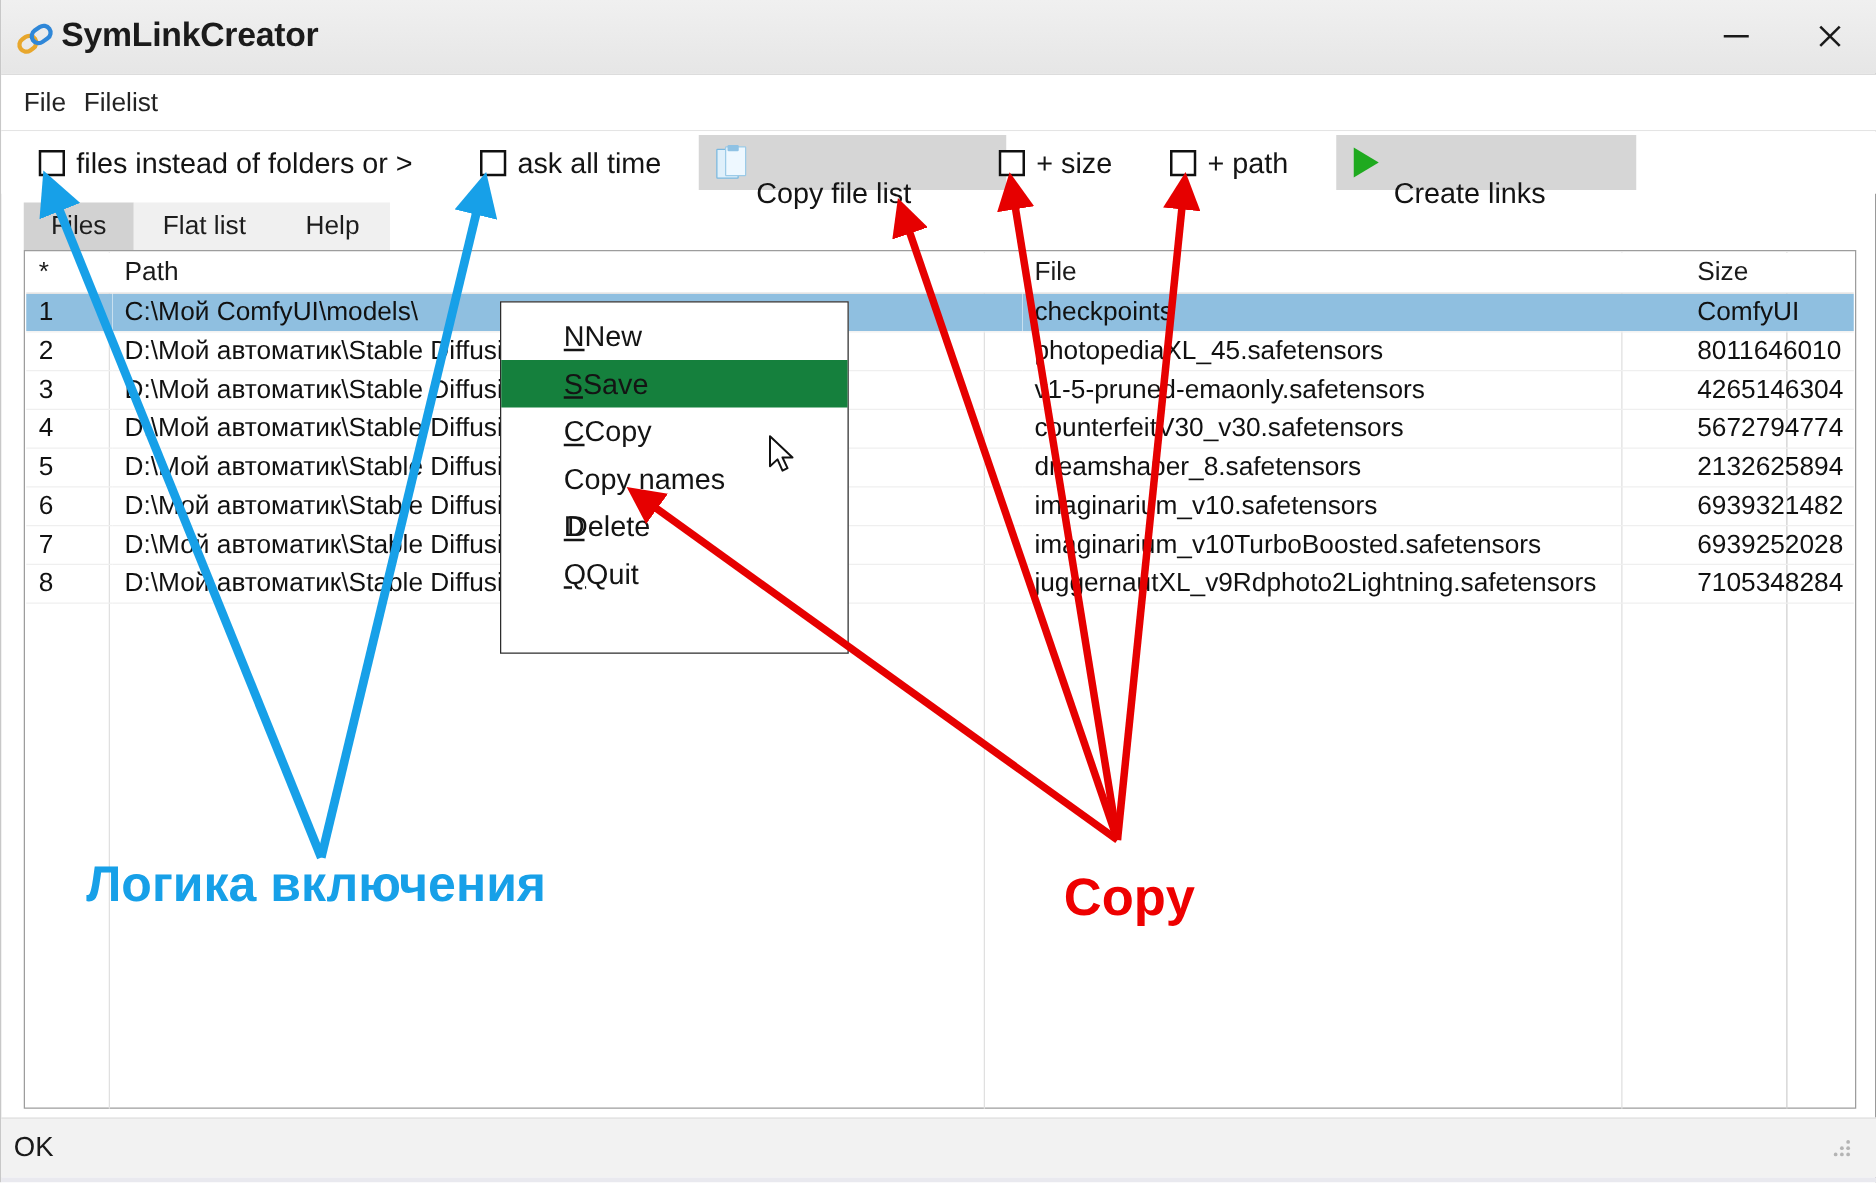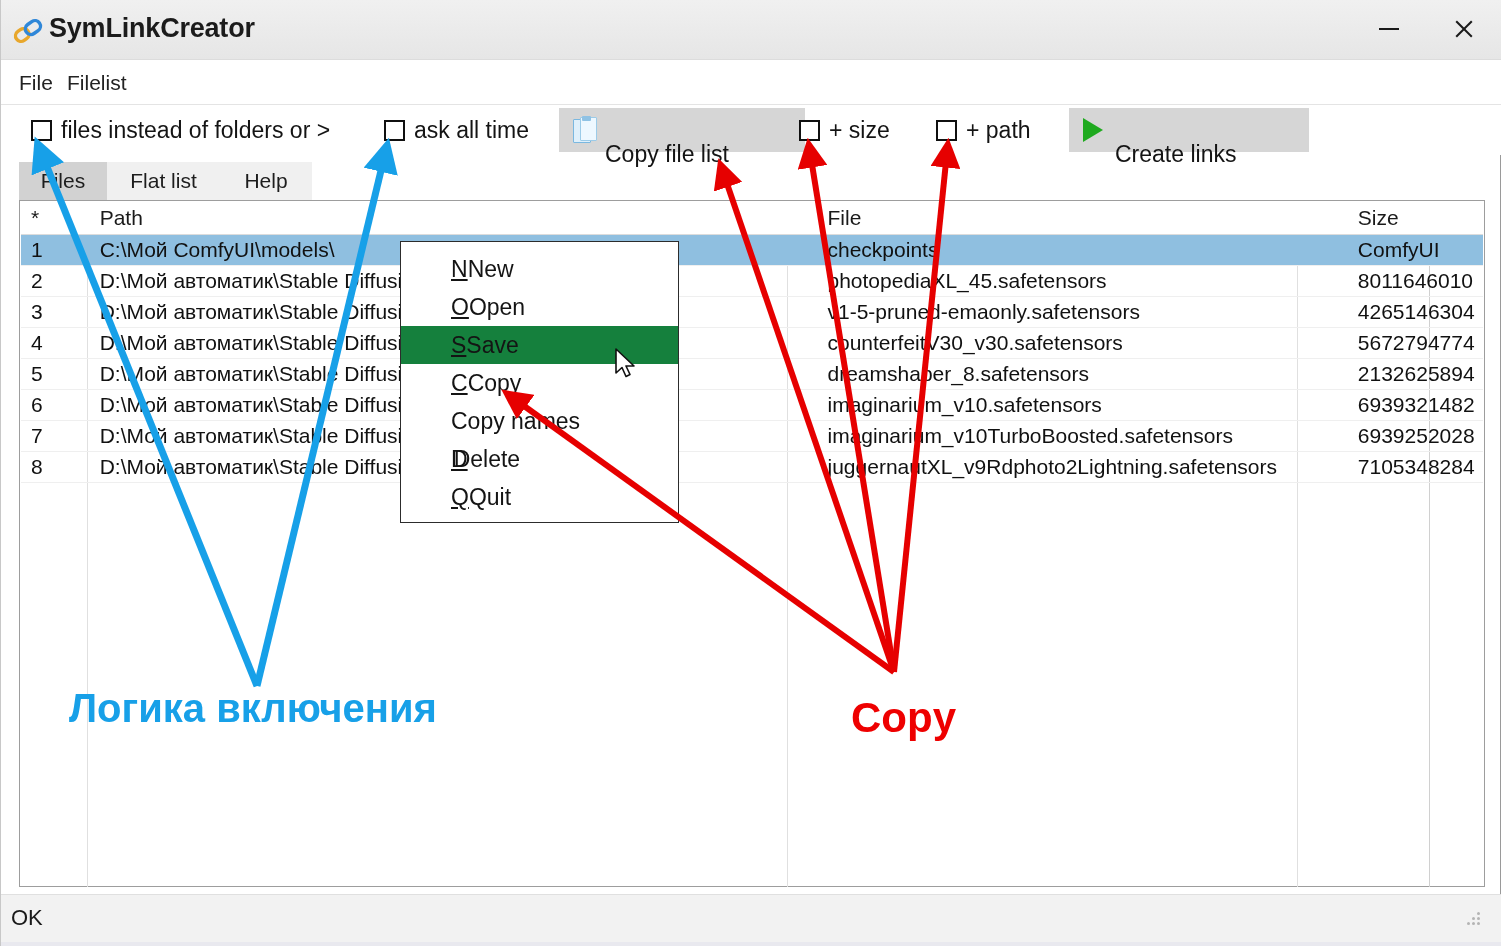--- a/index.html
+++ b/index.html
@@ -332,21 +332,20 @@
           <td>juggernautXL_v9Rdphoto2Lightning.safetensors</td>
           <td>7105348284</td>
         </tr>
       </tbody>
     </table>
   </div>
 
   <div class="ctxmenu">
     <div class="ctx-spacer"></div>
     <div class="ctx-item"><u>N</u><span style="margin-left:-13px;padding-left:13px;">New</span></div>
-    <div class="ctx-item"><u>O</u><span style="margin-left:-13px;padding-left:13px;">Open</span></div>
     <div class="ctx-item hl"><u>S</u><span style="margin-left:-12px;padding-left:12px;">Save</span></div>
     <div class="ctx-item"><u>C</u><span style="margin-left:-14px;padding-left:14px;">Copy</span></div>
     <div class="ctx-item"><span>Copy names</span></div>
     <div class="ctx-item"><u>D</u><span style="margin-left:-14px;">Delete</span></div>
     <div class="ctx-item"><u>Q</u><span style="margin-left:-14px;padding-left:14px;">Quit</span></div>
   </div>
 
   <svg class="cursor-arrow" width="26" height="34" viewBox="0 0 26 34">
     <path d="M2 1 L2 25 L8 19.5 L12 28.5 L16 26.5 L12 18 L20 18 Z" fill="#ffffff" stroke="#111111" stroke-width="1.6" stroke-linejoin="round"></path>
   </svg>

